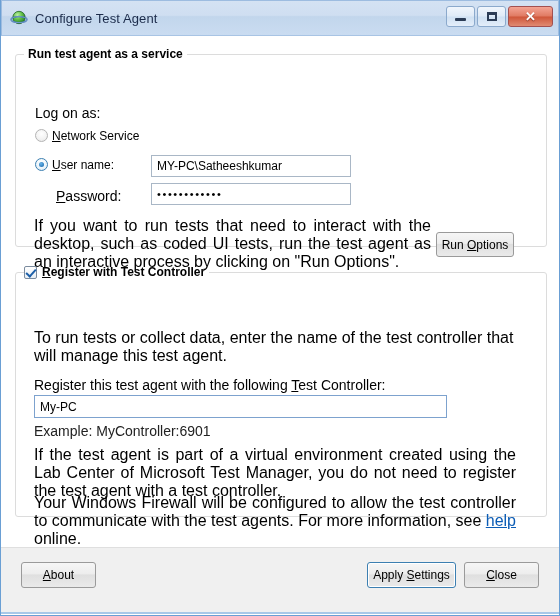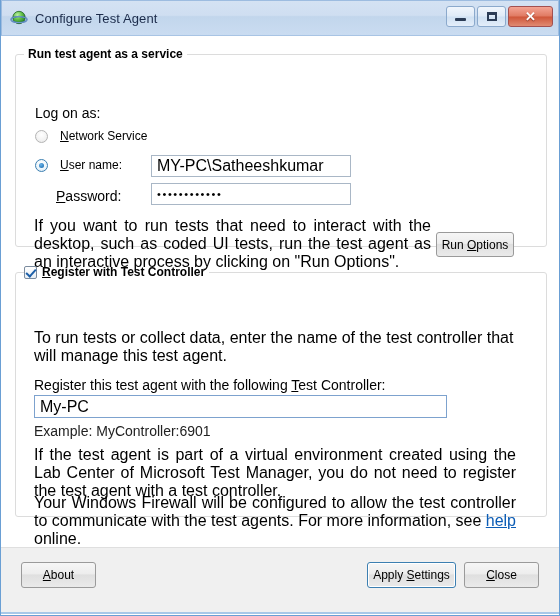--- a/index.html
+++ b/index.html
@@ -136,22 +136,22 @@
     position: absolute;
     font-size: 14px;
     color: #000000;
     white-space: nowrap;
   }
   u { text-decoration: underline; }
 
   .radio-row {
     position: absolute;
     display: flex;
-    align-items: center;
-    gap: 12px;
+    align-items: flex-start;
+    gap: 4px;
     cursor: default;
   }
   .radio {
     width: 13px;
     height: 13px;
     border-radius: 50%;
     box-sizing: border-box;
     border: 1px solid #b4b4b4;
     background: radial-gradient(circle at 50% 35%, #ffffff 0%, #f2f2f2 60%, #e3e3e3 100%);
     flex: 0 0 auto;
@@ -189,21 +189,21 @@
     height: 8px;
     border: solid #1d5fa8;
     border-width: 0 2px 2px 0;
     transform: rotate(42deg);
   }
 
   input.tbox {
     position: absolute;
     box-sizing: border-box;
     font-family: "Liberation Sans", sans-serif;
-    font-size: 16px;
+    font-size: 12px;
     color: #000000;
     background: #ffffff;
     border: 1px solid #a9b7c6;
     padding: 2px 5px;
     outline: none;
   }
   input.tbox.focused {
     border-color: #7da2ce;
   }
   input.tbox.pwd {

